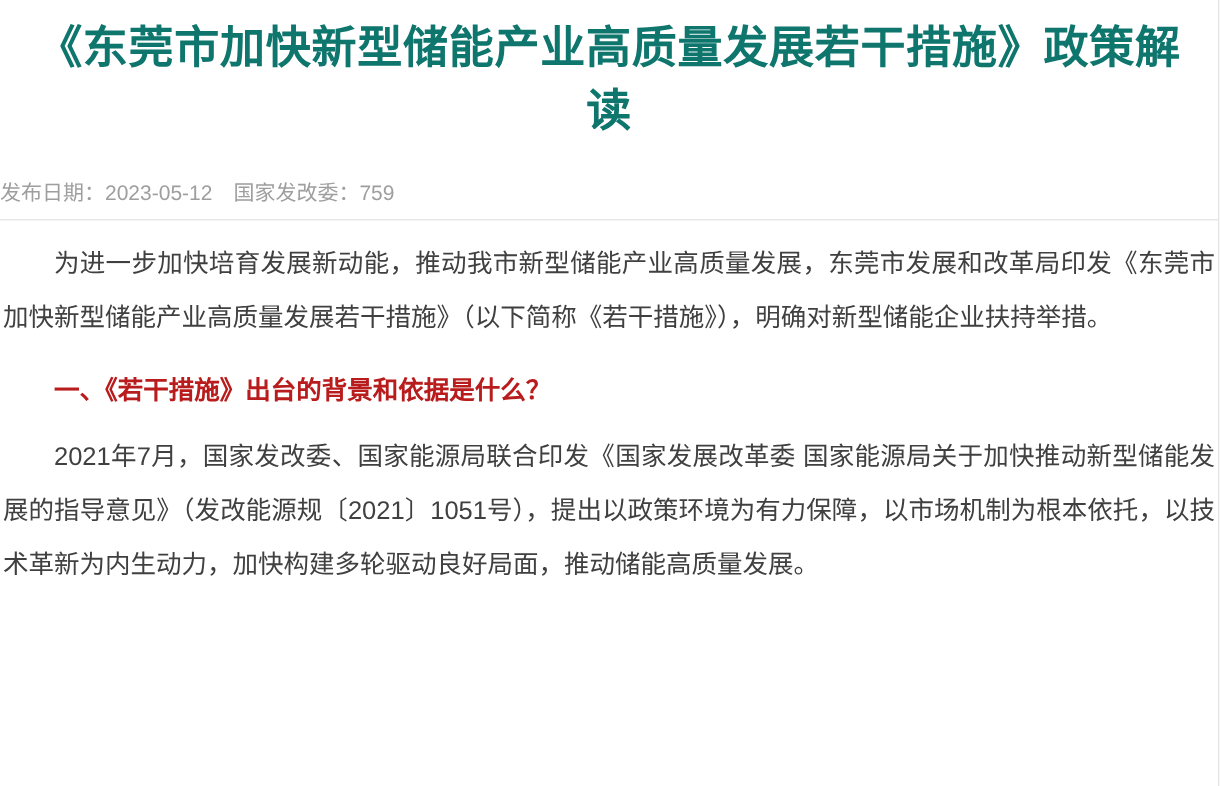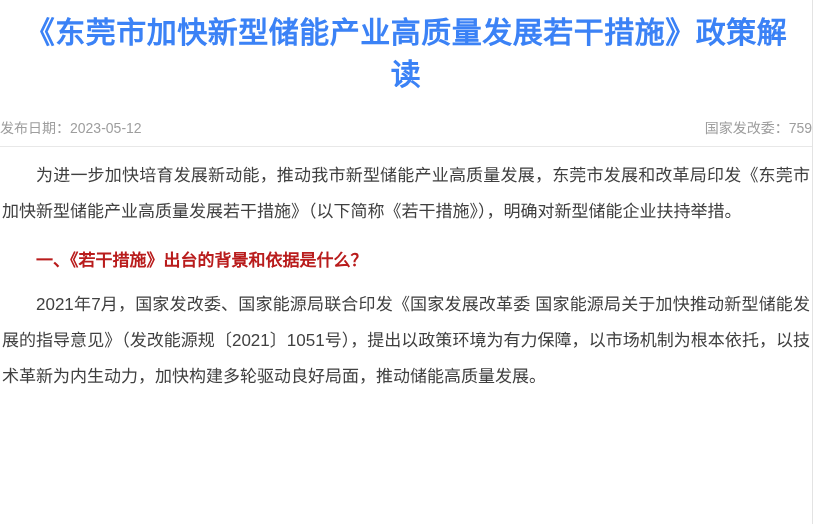--- a/index.html
+++ b/index.html
@@ -16,27 +16,27 @@
     border-right: 1px solid #e3e3e3;
     box-sizing: border-box;
     font-family: "Liberation Sans", "DejaVu Sans", sans-serif;
   }
   .page-title {
     margin: 12px 24px 12px;
     font-size: 30px;
     line-height: 42px;
     font-weight: 700;
     text-align: center;
-    color: #3b82f6;
+    color: #0f766e;
     letter-spacing: 0.5px;
   }
   .meta {
     margin-top: 22px;
     display: flex;
-    justify-content: space-between;
+    justify-content: flex-start;
     align-items: center;
     gap: 14px;
     font-size: 14px;
     line-height: 20px;
     color: #9e9e9e;
   }
   .meta .meta-item {
     white-space: nowrap;
   }
   .divider {

